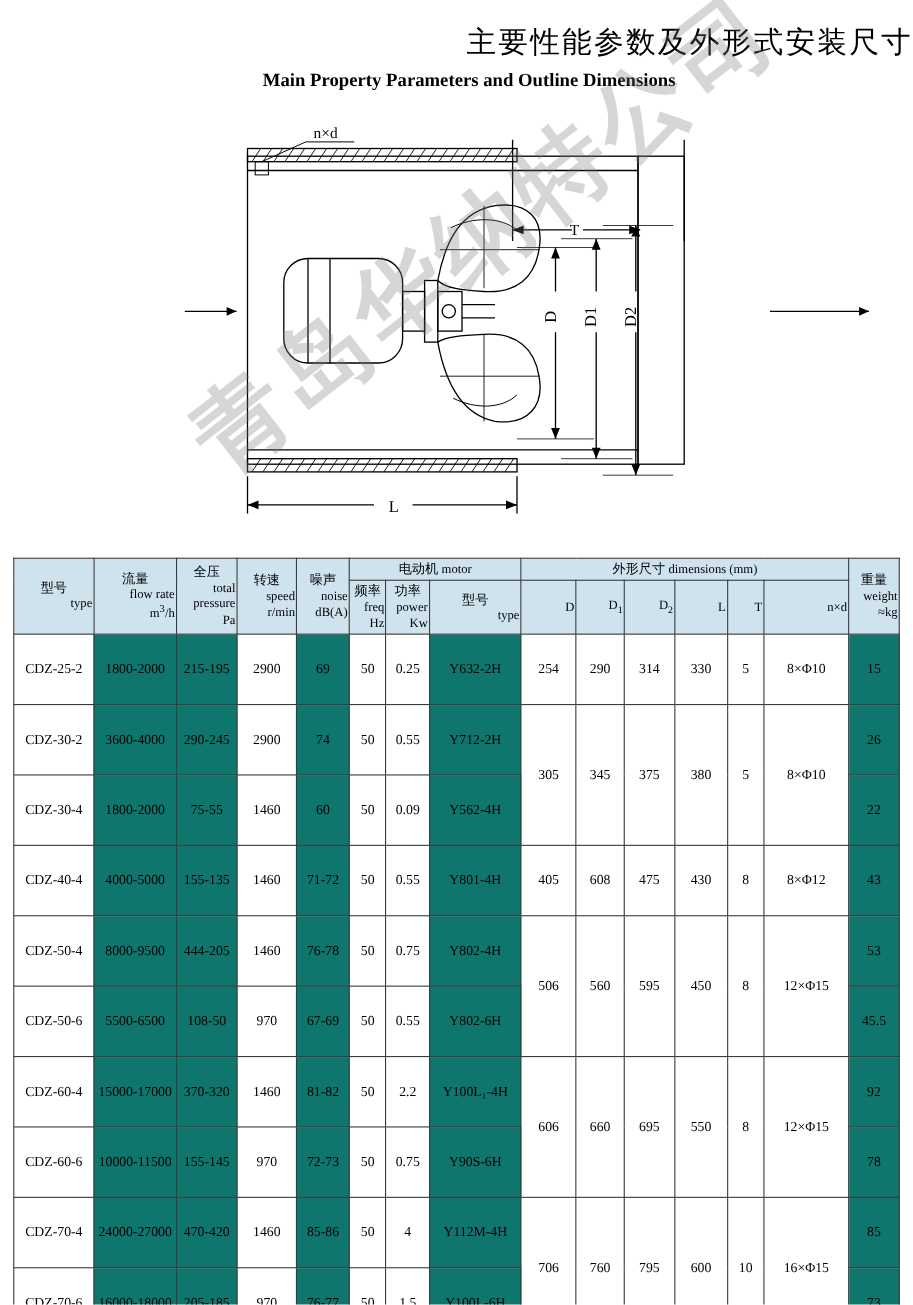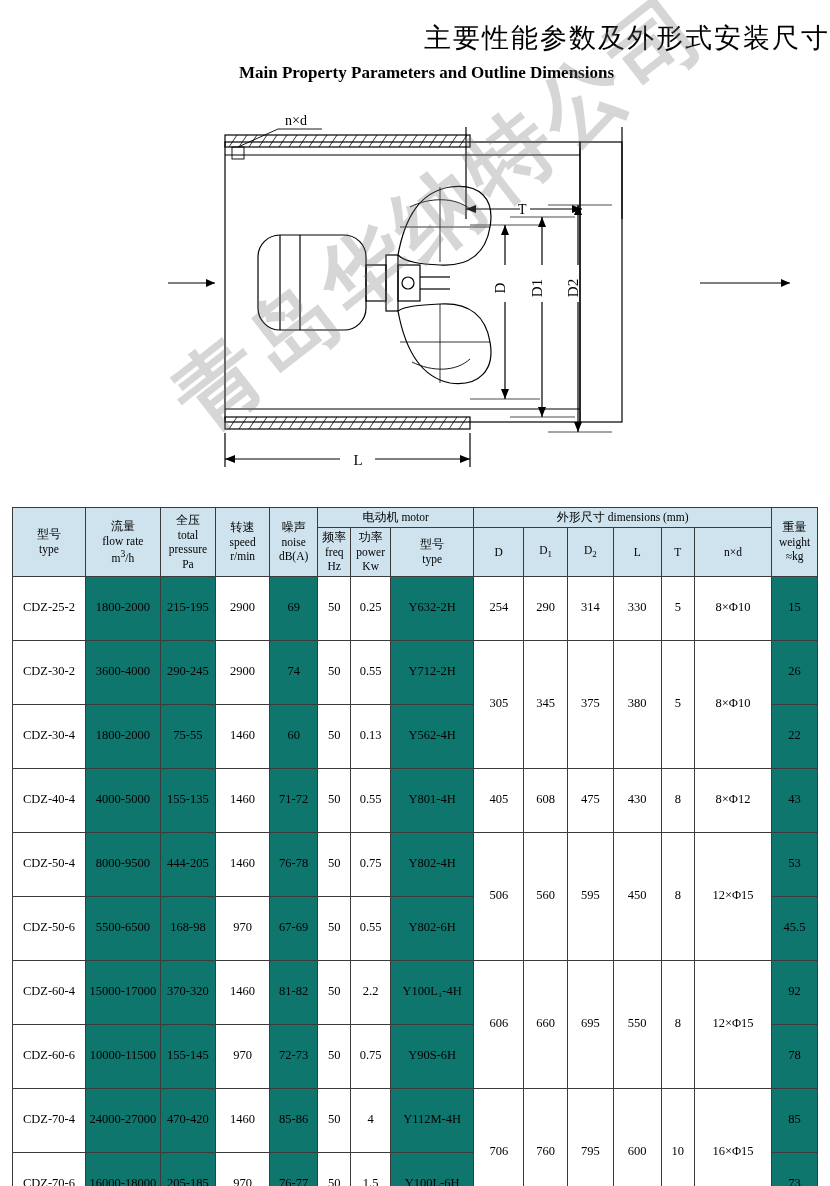--- a/index.html
+++ b/index.html
@@ -96,20 +96,21 @@
     padding: 2px 1px;
   }
   table.spec thead th .cn {
     font-family: "DejaVu Sans", sans-serif;
     font-size: 12px;
     display: block;
   }
   table.spec thead th .en {
     display: block;
     font-size: 11.5px;
+    text-align: right;
   }
   table.spec tbody td {
     height: 63px;
   }
   td.shade { background: #0f766e; }
   td.plain { background: #ffffff; }
   td.type-cell { font-size: 13px; }
   sub { font-size: 9px; }
   .hdr-group { background: #cfe3ee; }
 </style>
@@ -402,21 +403,21 @@
           <td class="shade">26</td>
         </tr>
 
         <tr>
           <td class="plain type-cell">CDZ-30-4</td>
           <td class="shade">1800-2000</td>
           <td class="shade">75-55</td>
           <td class="plain">1460</td>
           <td class="shade">60</td>
           <td class="plain">50</td>
-          <td class="plain">0.13</td>
+          <td class="plain">0.09</td>
           <td class="shade">Y562-4H</td>
           <td class="shade">22</td>
         </tr>
 
         <tr>
           <td class="plain type-cell">CDZ-40-4</td>
           <td class="shade">4000-5000</td>
           <td class="shade">155-135</td>
           <td class="plain">1460</td>
           <td class="shade">71-72</td>
@@ -446,21 +447,21 @@
           <td class="plain" rowspan="2">595</td>
           <td class="plain" rowspan="2">450</td>
           <td class="plain" rowspan="2">8</td>
           <td class="plain" rowspan="2">12×Φ15</td>
           <td class="shade">53</td>
         </tr>
 
         <tr>
           <td class="plain type-cell">CDZ-50-6</td>
           <td class="shade">5500-6500</td>
-          <td class="shade">168-98</td>
+          <td class="shade">108-50</td>
           <td class="plain">970</td>
           <td class="shade">67-69</td>
           <td class="plain">50</td>
           <td class="plain">0.55</td>
           <td class="shade">Y802-6H</td>
           <td class="shade">45.5</td>
         </tr>
 
         <tr>
           <td class="plain type-cell">CDZ-60-4</td>

